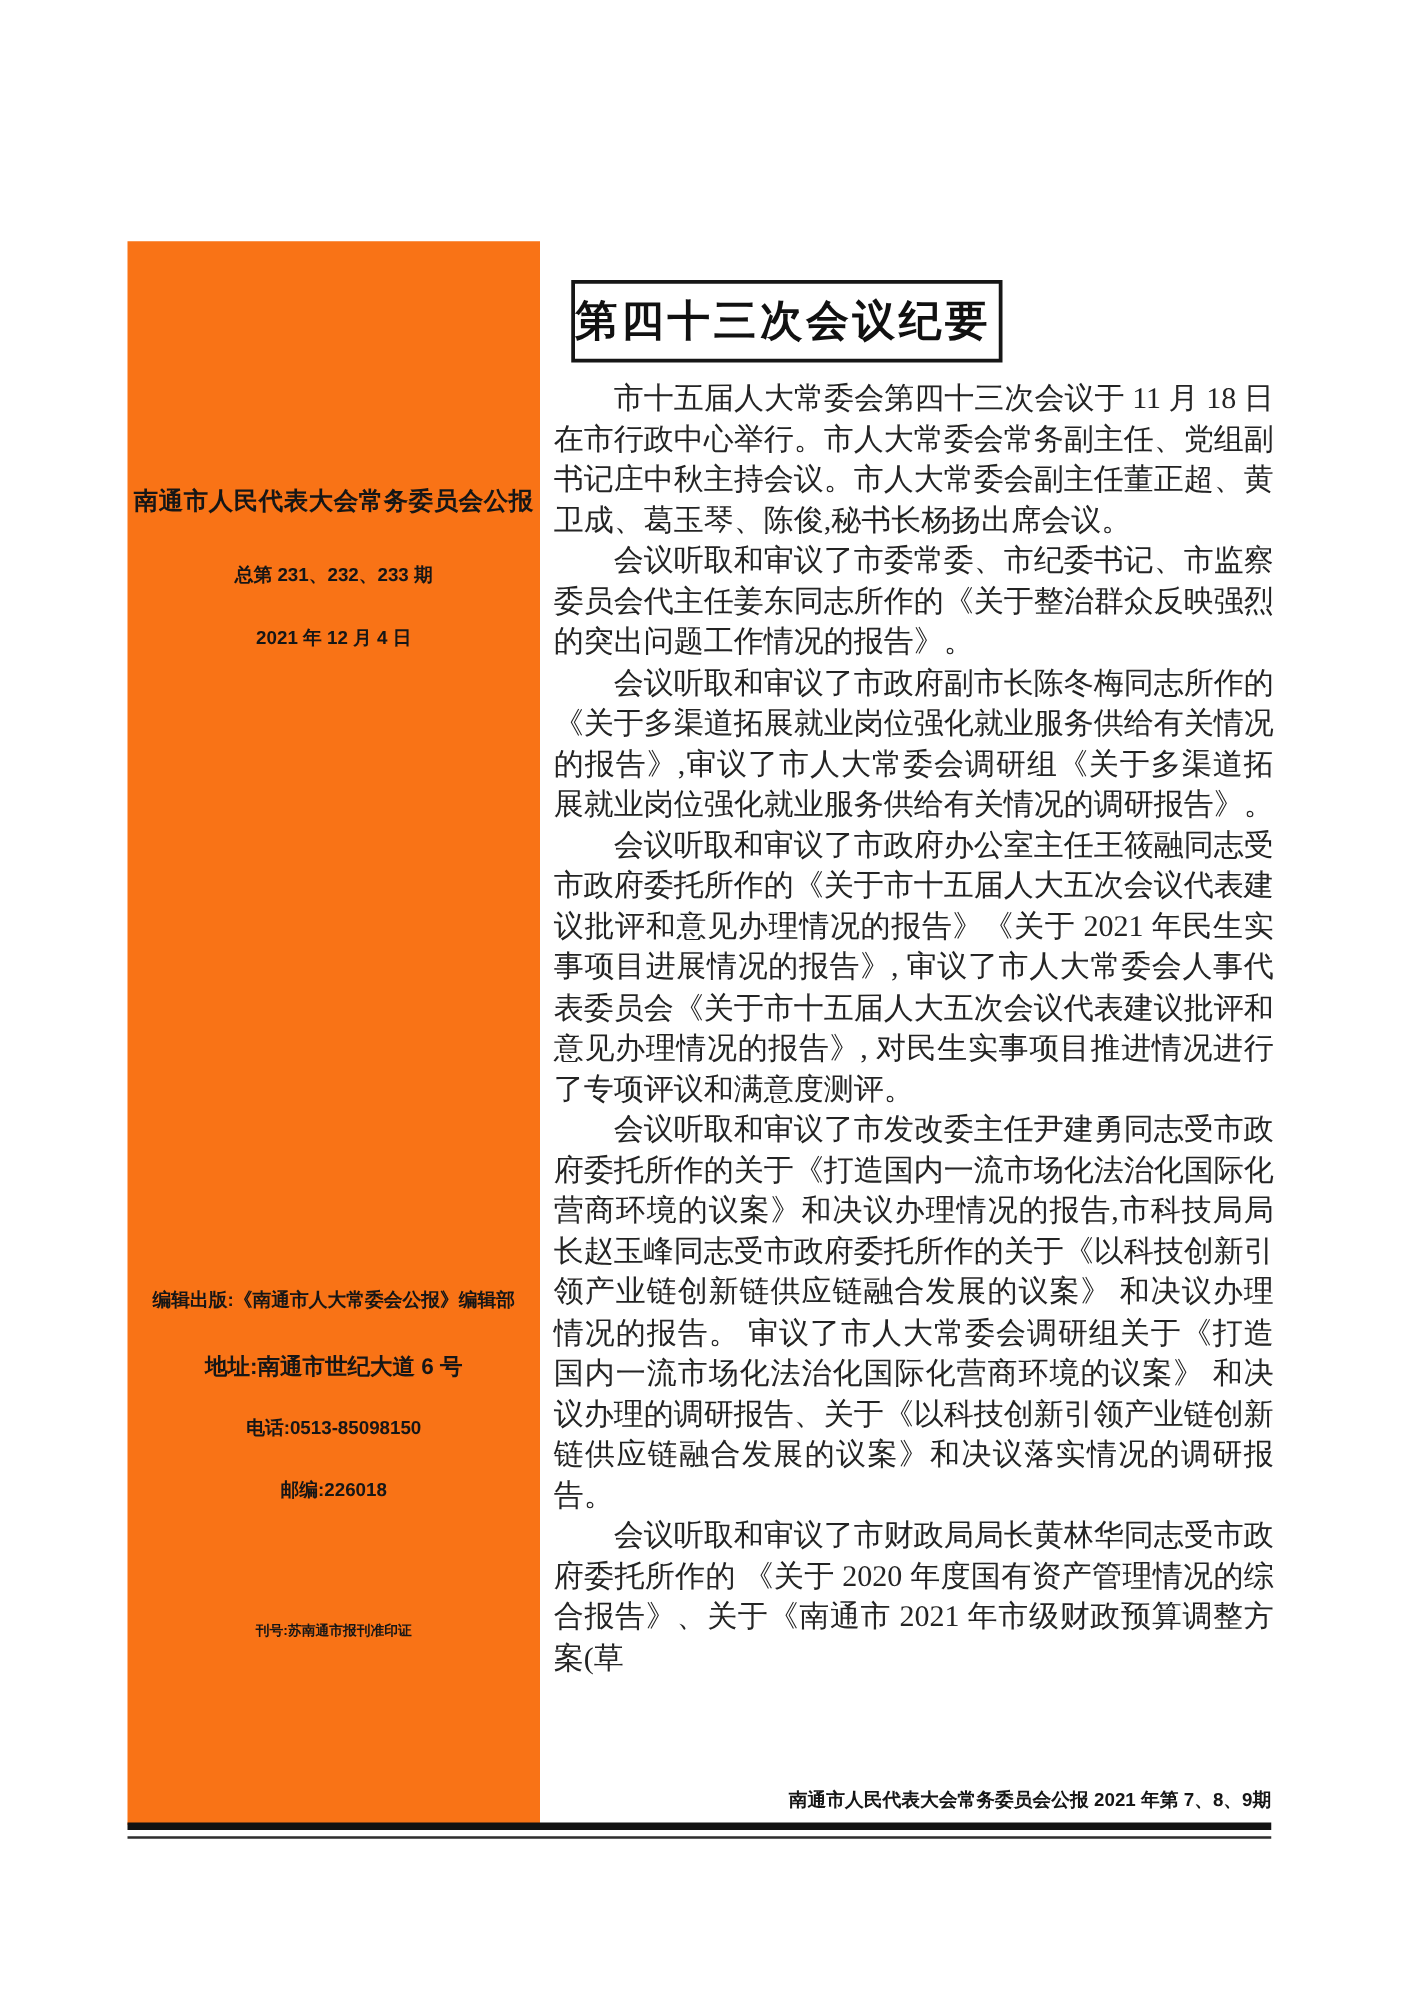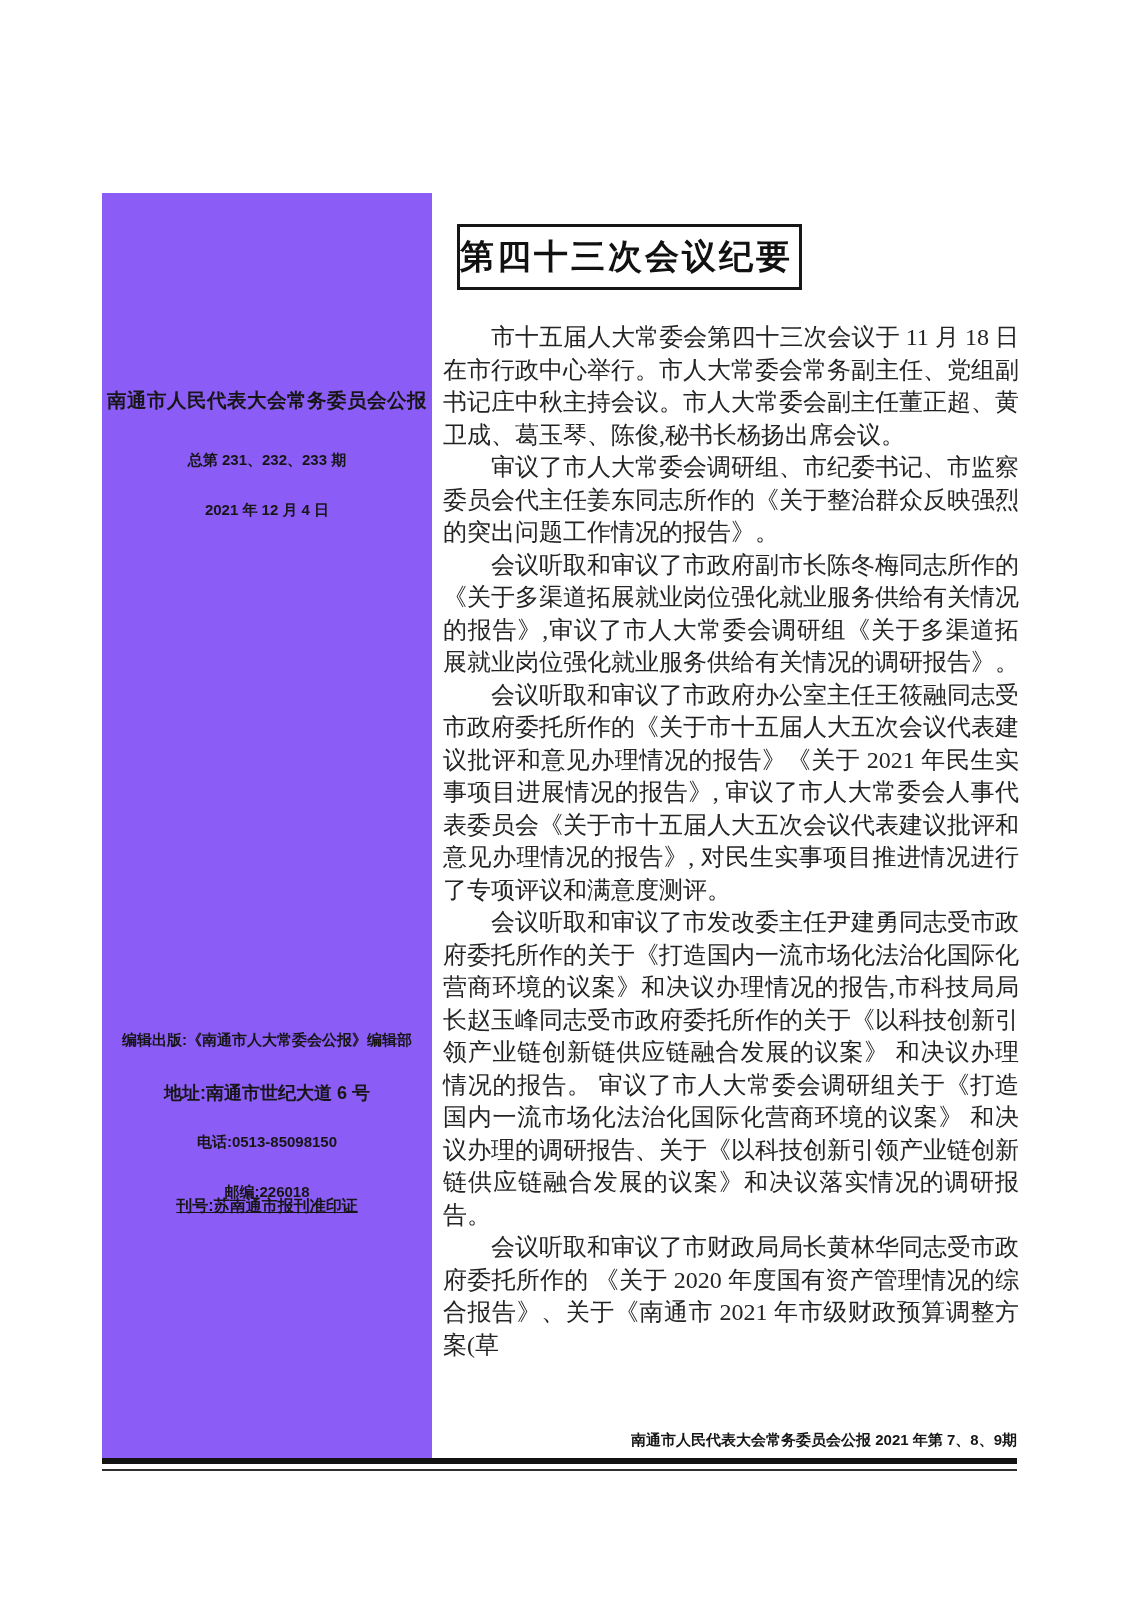--- a/index.html
+++ b/index.html
@@ -16,21 +16,21 @@
     font-family: "Liberation Sans", "DejaVu Sans", sans-serif;
     color: #1a1a1a;
   }
   
   .sidebar {
     position: absolute;
     left: 102px;
     top: 193px;
     width: 330px;
     height: 1267px;
-    background: #8b5cf6;
+    background: #f97316;
   }
   .sidebar .line {
     position: absolute;
     left: 0;
     width: 100%;
     text-align: center;
     font-weight: bold;
     color: #161616;
     white-space: nowrap;
   }
@@ -38,21 +38,21 @@
     top: 194px;
     font-size: 19.5px;
     letter-spacing: 0.5px;
   }
   .issue-number   { top: 258px; font-size: 15px; }
   .pub-date       { top: 308px; font-size: 15px; }
   .publisher-line { top: 838px; font-size: 15px; }
   .address-line   { top: 888px; font-size: 18px; }
   .phone-line     { top: 940px; font-size: 15px; }
   .postcode-line  { top: 990px; font-size: 15px; }
-  .license-line   { top: 1000px; font-size: 16px; line-height: 25px; white-space: normal !important; text-decoration: underline; }
+  .license-line   { top: 1100px; font-size: 11px; line-height: 25px; white-space: normal !important; }
 
   
   .meeting-title-box {
     position: absolute;
     left: 457px;
     top: 224px;
     width: 345px;
     height: 66px;
     box-sizing: border-box;
     border: 3px solid #161616;
@@ -68,21 +68,20 @@
   .body-text {
     position: absolute;
     left: 443px;
     top: 303px;
     width: 576px;
     font-family: "Liberation Serif", "DejaVu Serif", serif;
     font-size: 24px;
     line-height: 32.5px;
     text-align: justify;
     color: #242424;
-    margin-top: 18px;
   }
   .body-text p {
     margin: 0;
     text-indent: 2em;
   }
 
   
   .page-footer {
     position: absolute;
     right: 114px;
@@ -126,21 +125,21 @@
       <div>刊号:苏南通市报刊准印证</div>
     </div>
   </div>
 
   <div class="meeting-title-box">
     <span>第四十三次会议纪要</span>
   </div>
 
   <div class="body-text">
     <p>市十五届人大常委会第四十三次会议于 11 月 18 日在市行政中心举行。市人大常委会常务副主任、党组副书记庄中秋主持会议。市人大常委会副主任董正超、黄卫成、葛玉琴、陈俊,秘书长杨扬出席会议。</p>
-    <p>审议了市人大常委会调研组、市纪委书记、市监察委员会代主任姜东同志所作的《关于整治群众反映强烈的突出问题工作情况的报告》。</p>
+    <p>会议听取和审议了市委常委、市纪委书记、市监察委员会代主任姜东同志所作的《关于整治群众反映强烈的突出问题工作情况的报告》。</p>
     <p>会议听取和审议了市政府副市长陈冬梅同志所作的《关于多渠道拓展就业岗位强化就业服务供给有关情况的报告》,审议了市人大常委会调研组《关于多渠道拓展就业岗位强化就业服务供给有关情况的调研报告》。</p>
     <p>会议听取和审议了市政府办公室主任王筱融同志受市政府委托所作的《关于市十五届人大五次会议代表建议批评和意见办理情况的报告》《关于 2021 年民生实事项目进展情况的报告》, 审议了市人大常委会人事代表委员会《关于市十五届人大五次会议代表建议批评和意见办理情况的报告》, 对民生实事项目推进情况进行了专项评议和满意度测评。</p>
     <p>会议听取和审议了市发改委主任尹建勇同志受市政府委托所作的关于《打造国内一流市场化法治化国际化营商环境的议案》和决议办理情况的报告,市科技局局长赵玉峰同志受市政府委托所作的关于《以科技创新引领产业链创新链供应链融合发展的议案》 和决议办理情况的报告。 审议了市人大常委会调研组关于《打造国内一流市场化法治化国际化营商环境的议案》 和决议办理的调研报告、关于《以科技创新引领产业链创新链供应链融合发展的议案》和决议落实情况的调研报告。</p>
     <p>会议听取和审议了市财政局局长黄林华同志受市政府委托所作的 《关于 2020 年度国有资产管理情况的综合报告》、关于《南通市 2021 年市级财政预算调整方案(草</p>
   </div>
 
   <div class="page-footer">南通市人民代表大会常务委员会公报 2021 年第 7、8、9期</div>
   <div class="footer-rule-thick"></div>
   <div class="footer-rule-thin"></div>
 

